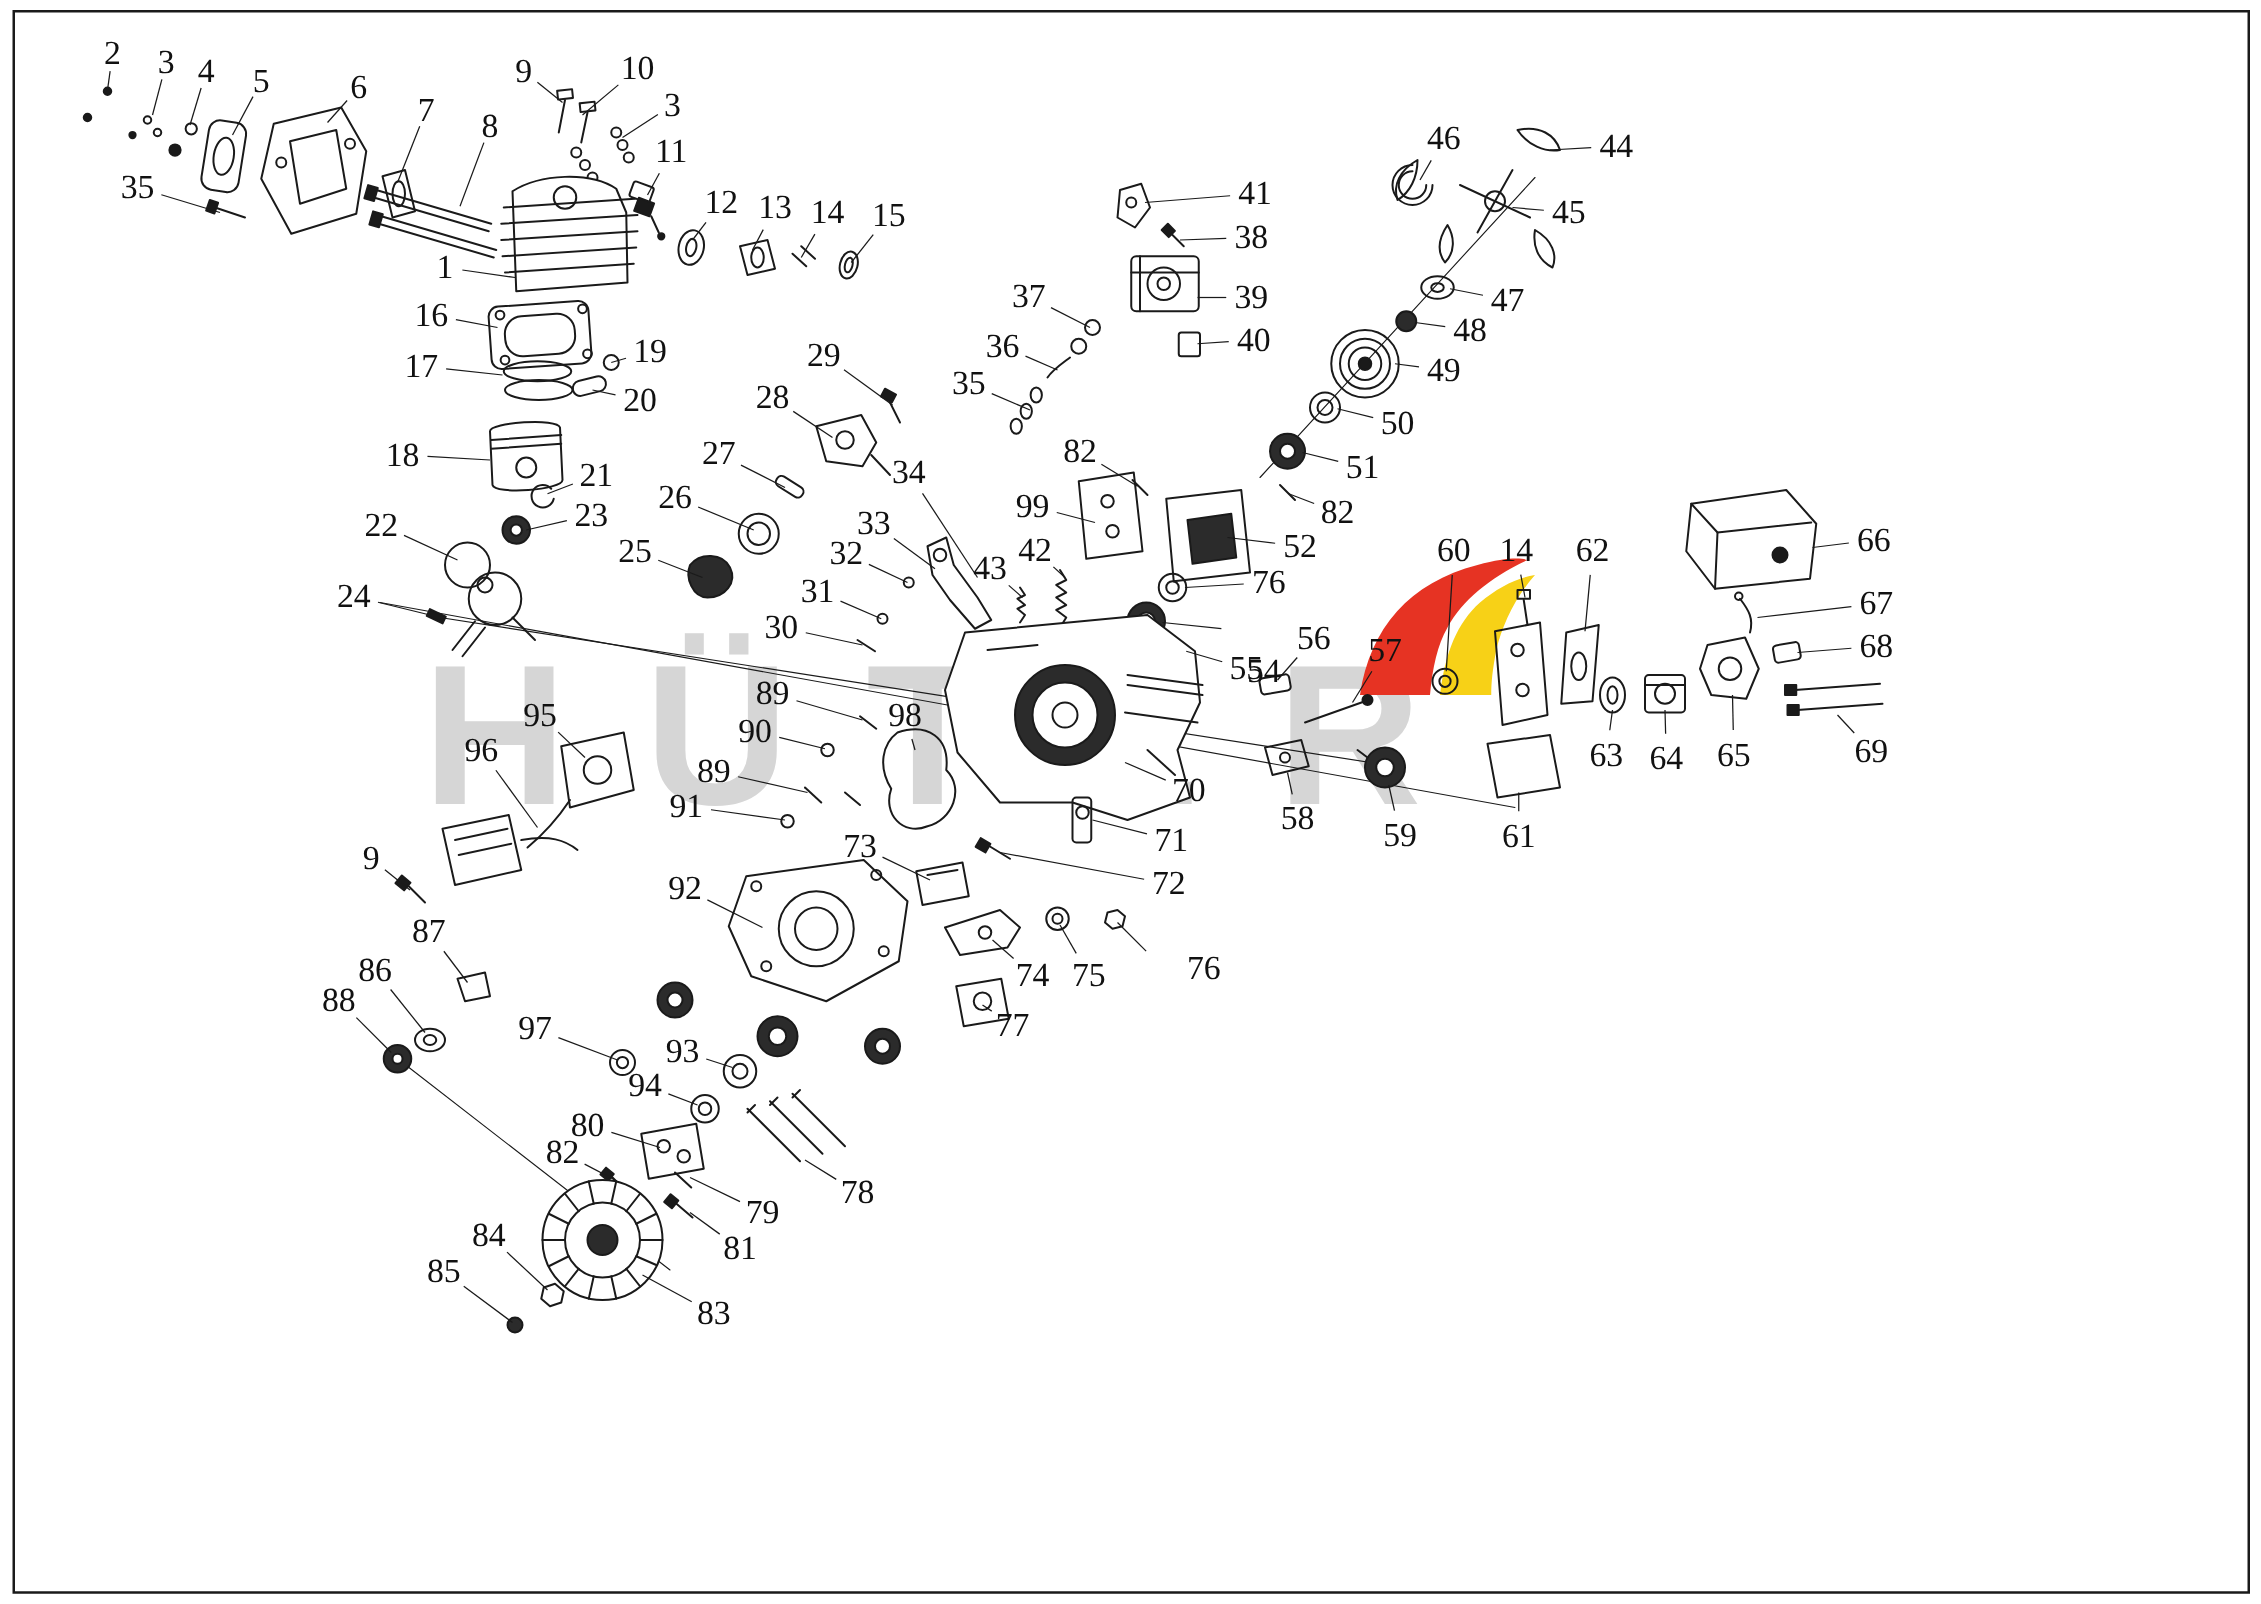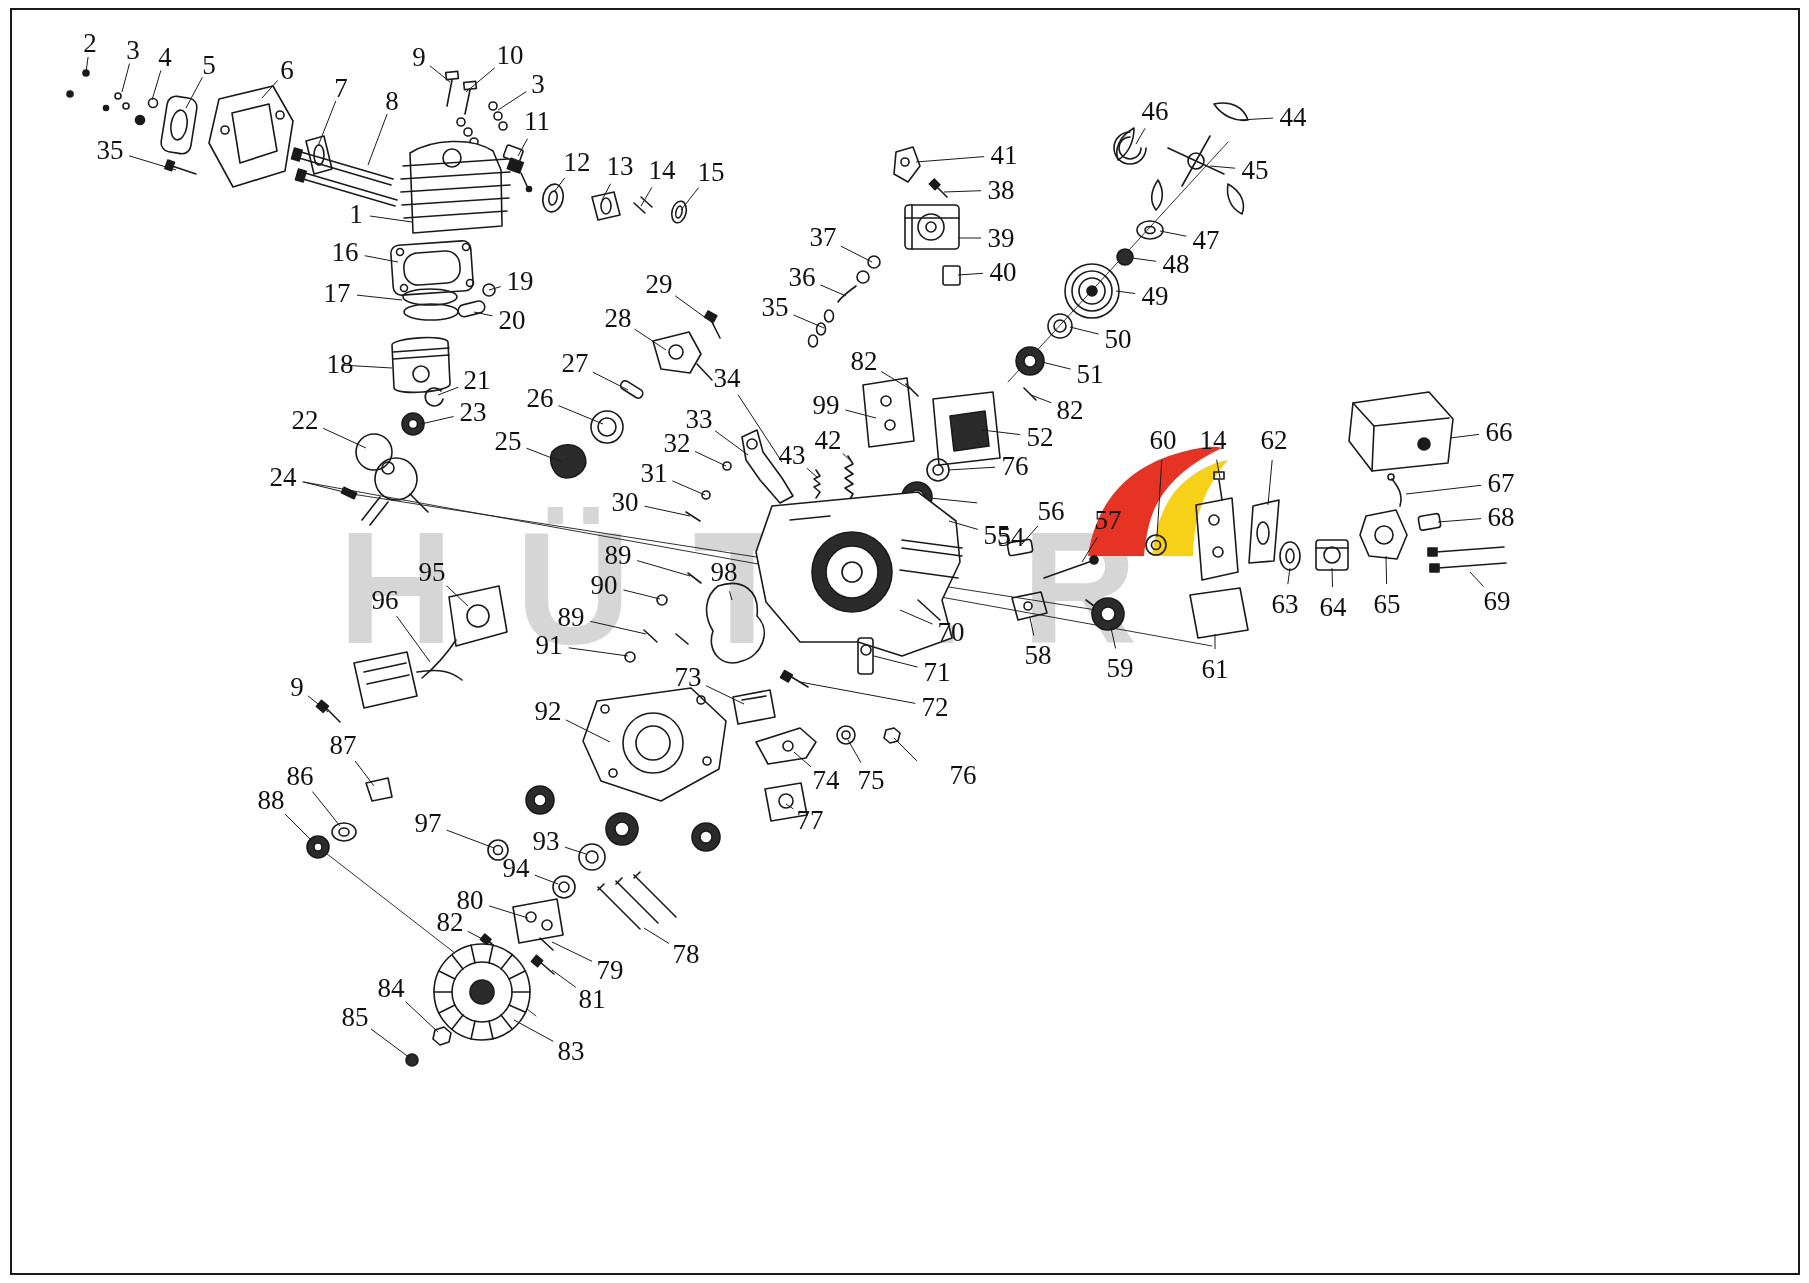--- a/index.html
+++ b/index.html
@@ -650,21 +650,21 @@
       <div class="callout" style="left: 110px; top: 150px;">35</div>
       <div class="callout" style="left: 577px; top: 162px;">12</div>
       <div class="callout" style="left: 620px; top: 166px;">13</div>
       <div class="callout" style="left: 662px; top: 170px;">14</div>
       <div class="callout" style="left: 711px; top: 172px;">15</div>
       <div class="callout" style="left: 356px; top: 214px;">1</div>
       <div class="callout" style="left: 345px; top: 252px;">16</div>
       <div class="callout" style="left: 337px; top: 293px;">17</div>
       <div class="callout" style="left: 520px; top: 281px;">19</div>
       <div class="callout" style="left: 512px; top: 320px;">20</div>
-      <div class="callout" style="left: 322px; top: 364px; margin-left: 18px;">18</div>
+      <div class="callout" style="left: 322px; top: 364px;">18</div>
       <div class="callout" style="left: 477px; top: 380px;">21</div>
       <div class="callout" style="left: 473px; top: 412px;">23</div>
       <div class="callout" style="left: 305px; top: 420px;">22</div>
       <div class="callout" style="left: 283px; top: 477px;">24</div>
       <div class="callout" style="left: 659px; top: 284px;">29</div>
       <div class="callout" style="left: 618px; top: 318px;">28</div>
       <div class="callout" style="left: 575px; top: 363px; text-align: right;">27</div>
       <div class="callout" style="left: 540px; top: 398px;">26</div>
       <div class="callout" style="left: 508px; top: 441px;">25</div>
       <div class="callout" style="left: 727px; top: 378px;">34</div>

